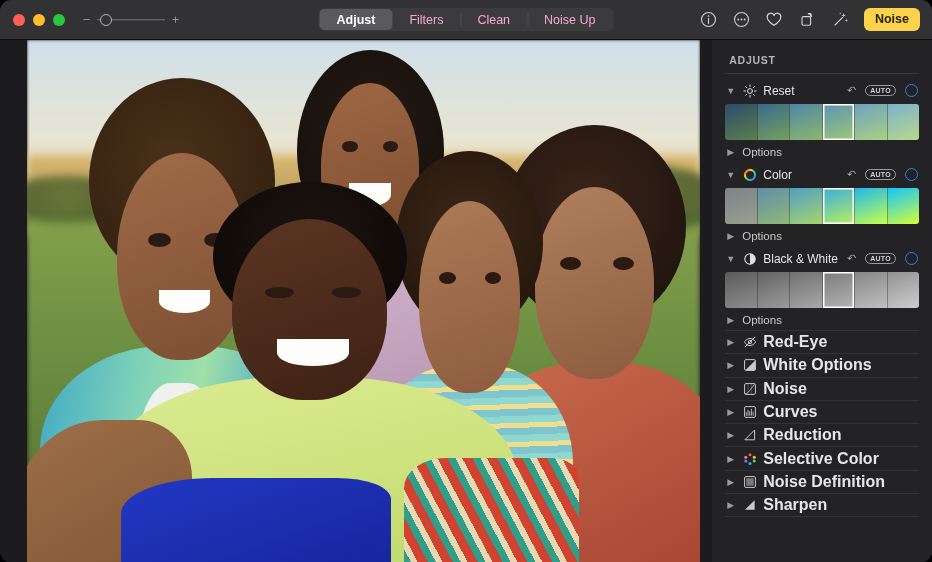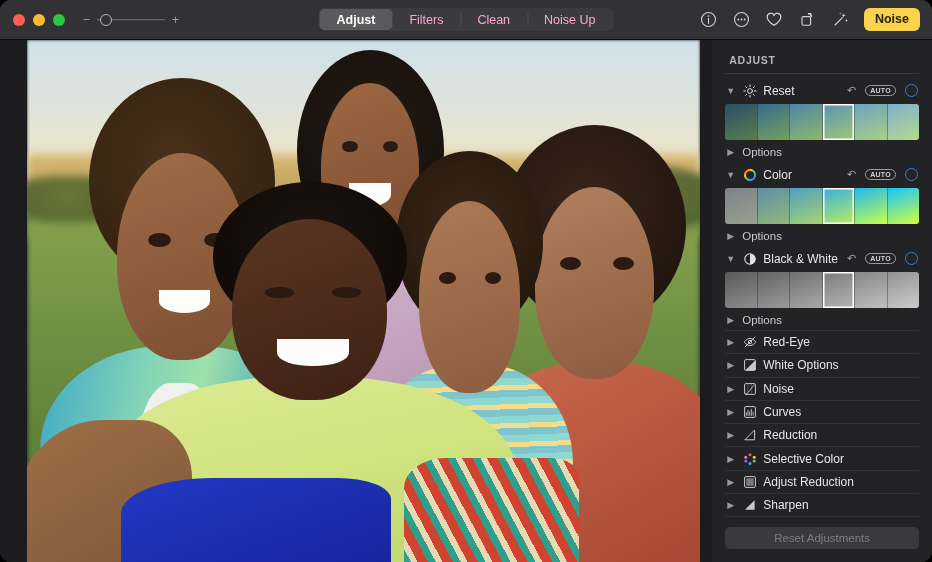--- a/index.html
+++ b/index.html
@@ -171,21 +171,21 @@
   .opt-row {
     display: flex; align-items: center; gap: 6px;
     height: 20px; font-size: 11.5px; color: #c8c8cc;
   }
   .opt-row .chev { color: #9a9a9e; }
 
   .item-row {
     display: flex; align-items: center; gap: 6px; height: 23.3px;
     border-top: 1px solid #333336;
   }
-  .item-name { font-size: 12px; color: #e6e6ea; }
+  .item-name { font-size: 16px; color: #e6e6ea; font-weight: bold; }
 
   .sb-foot { padding: 8px 13px 13px; }
   .reset-btn {
     width: 100%; height: 22px; border-radius: 5px;
     background: #3a3a3d; color: #7e7e83;
     font-size: 11.5px; display: flex;
     align-items: center; justify-content: center;
   }
 </style>
 </head>
@@ -494,38 +494,35 @@
         </div>
 
         <div class="item-row">
           <span class="chev">▶</span>
           <span class="gicon">
             <svg width="14" height="14" viewBox="0 0 14 14">
               <rect x="1.6" y="1.6" width="10.8" height="10.8" rx="1.3" fill="none" stroke="#c9c9cd" stroke-width="1"></rect>
               <rect x="3.3" y="3.3" width="7.4" height="7.4" fill="#9a9a9e" opacity=".75"></rect>
             </svg>
           </span>
-          <span class="item-name">Adjust Reduction</span>
+          <span class="item-name">Noise Definition</span>
         </div>
 
         <div class="item-row">
           <span class="chev">▶</span>
           <span class="gicon">
             <svg width="14" height="14" viewBox="0 0 14 14">
               <path d="M2 11.8L11.6 2.2v9.6z" fill="#c9c9cd"></path>
             </svg>
           </span>
           <span class="item-name">Sharpen</span>
         </div>
 
         <div class="item-row">
           
           
           
         </div>
       </div>
 
-      <div class="sb-foot">
-        <div class="reset-btn">Reset Adjustments</div>
-      </div>
     </div>
   </div>
 </div>
 
 </body></html>

